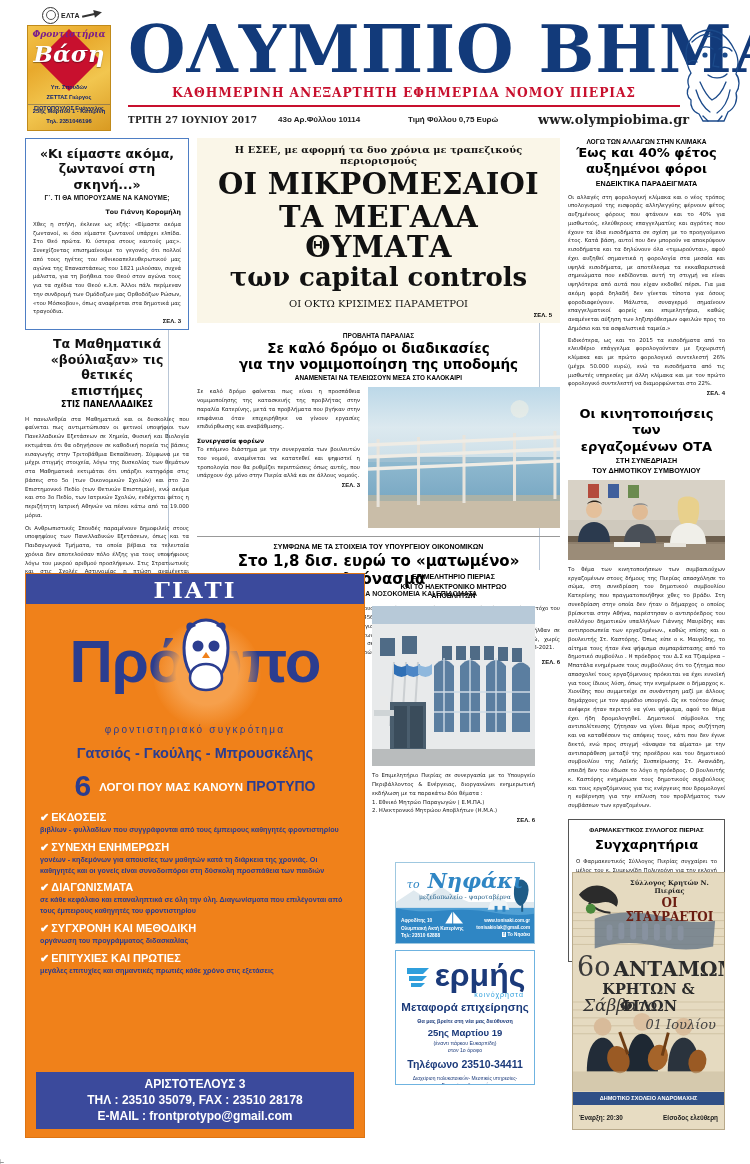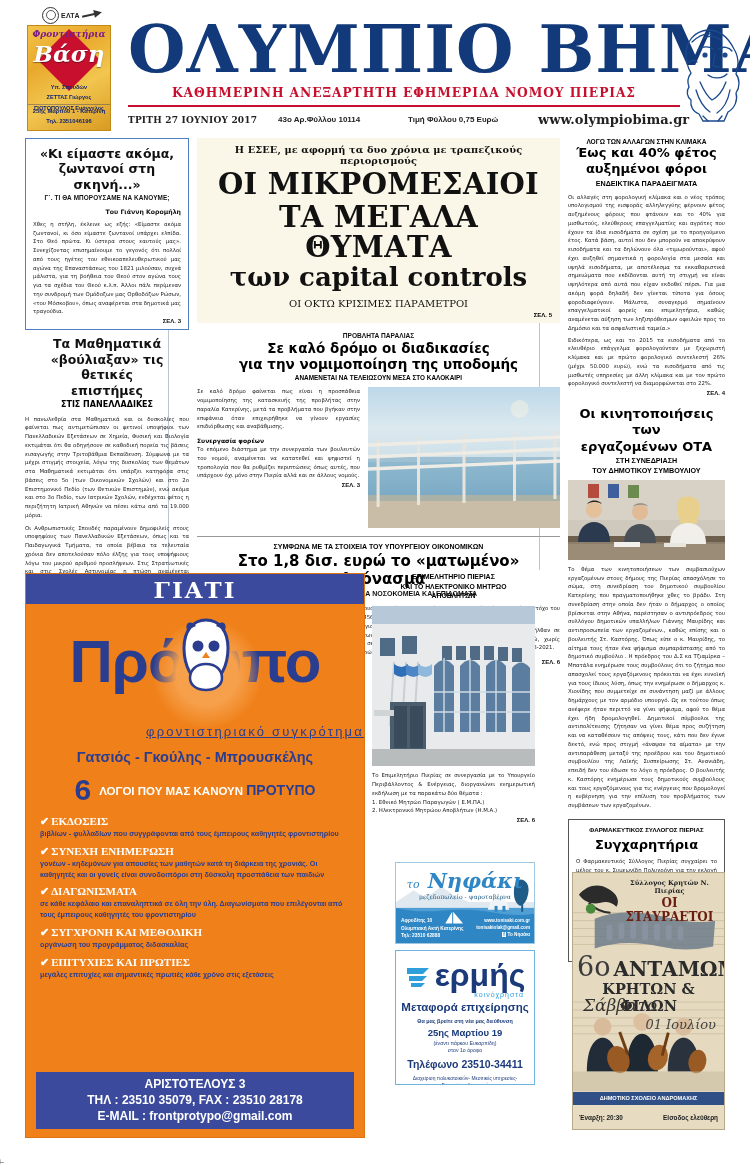--- a/index.html
+++ b/index.html
@@ -159,29 +159,29 @@
   }
   .pr-top { background:#3b4a9c; height:30px; display:flex; align-items:center; justify-content:center;}
   .pr-top span { font-family:"DejaVu Serif",serif; font-size:23px; font-weight:bold; color:#fff; letter-spacing:2px;}
   .pr-logo { position:relative; height:130px; }
   .pr-logoword {
     font-family:"Liberation Sans",sans-serif; font-size:60px; font-weight:bold;
     color:#2b3d8f; text-align:center; line-height:1; padding-top:28px; letter-spacing:-1px;
   }
   .pr-owl { position:absolute; left:152px; top:14px; width:56px; height:78px; }
   .pr-sunburst { position:absolute; left:127px; top:16px; width:108px; height:108px; background:radial-gradient(circle,#f6a04c 0%, #f6a04c 40%, rgba(246,160,76,0) 72%); border-radius:50%; }
-  .pr-tag { font-family:"Liberation Sans",sans-serif; font-size:13px; color:#2b3d8f; text-align:right; letter-spacing:2.2px; margin-top:-10px;text-decoration:underline;}
+  .pr-tag { font-family:"Liberation Sans",sans-serif; font-size:10px; color:#2b3d8f; text-align:center; letter-spacing:2.2px; margin-top:-10px;}
   .pr-names { font-family:"Liberation Sans",sans-serif; font-size:14.5px; font-weight:bold; color:#2b3d8f; text-align:center; margin-top:10px;}
   .pr-six { display:flex; align-items:center; justify-content:center; gap:8px; margin-top:8px; }
   .pr-six .num { font-family:"Liberation Sans",sans-serif; font-size:30px; font-weight:bold; color:#2b3d8f; }
   .pr-six .lbl { font-family:Liberation Sans, sans-serif; font-size:11.5px; font-weight:bold; color:#fff; }
   .pr-six .lbl b { color:#2b3d8f; font-size:14px; }
   .pr-list { padding:8px 14px 2px 14px; }
   .pr-item { margin-bottom:5px; }
-  .pr-item .h { font-family:Liberation Serif, serif; font-size:11px; font-weight:bold; color:#fff; }
+  .pr-item .h { font-family:Liberation Sans, sans-serif; font-size:11px; font-weight:bold; color:#fff; }
   .pr-item .h .ck { color:#fff; font-weight:bold; margin-right:2px; }
   .pr-item .d { font-family:"Liberation Sans",sans-serif; font-size:7.2px; color:#2b3d8f; line-height:1.5; margin-top:1px; font-weight:bold;}
   .pr-foot { position:absolute; bottom:8px; left:10px; right:10px; background:#3b4a9c; padding:5px 4px 6px 4px; text-align:center;}
   .pr-foot div { font-family:"Liberation Sans",sans-serif; color:#fff; font-weight:bold; }
   .pr-foot .l1 { font-size:12px; }
   .pr-foot .l2 { font-size:12px; margin-top:2px;}
   .pr-foot .l3 { font-size:12px; margin-top:2px;}
 
   
   .epim { position:absolute; left:372px; top:573px; width:163px; }

